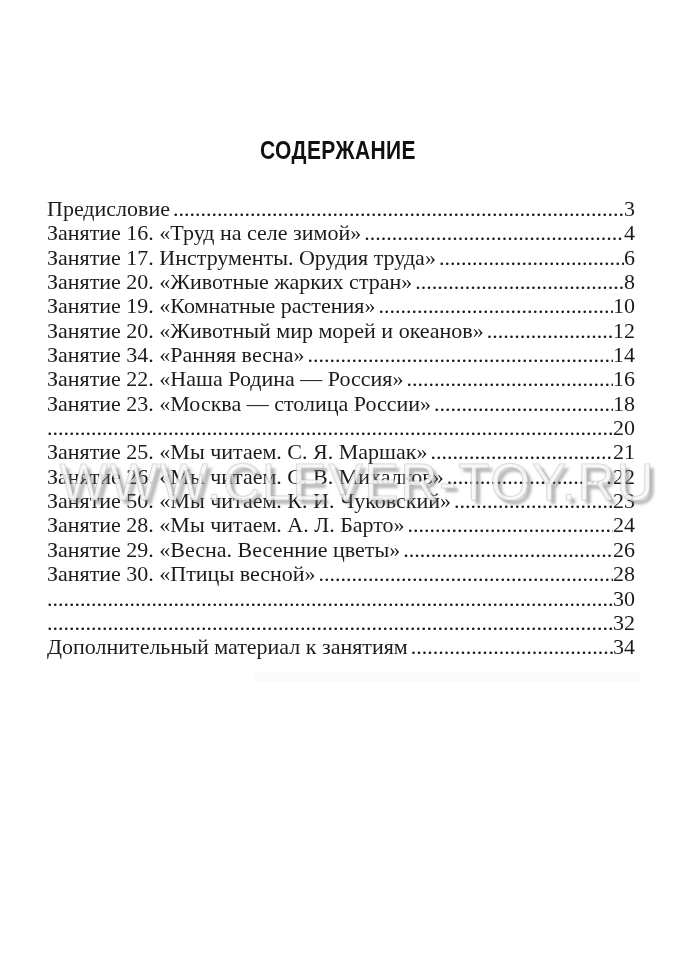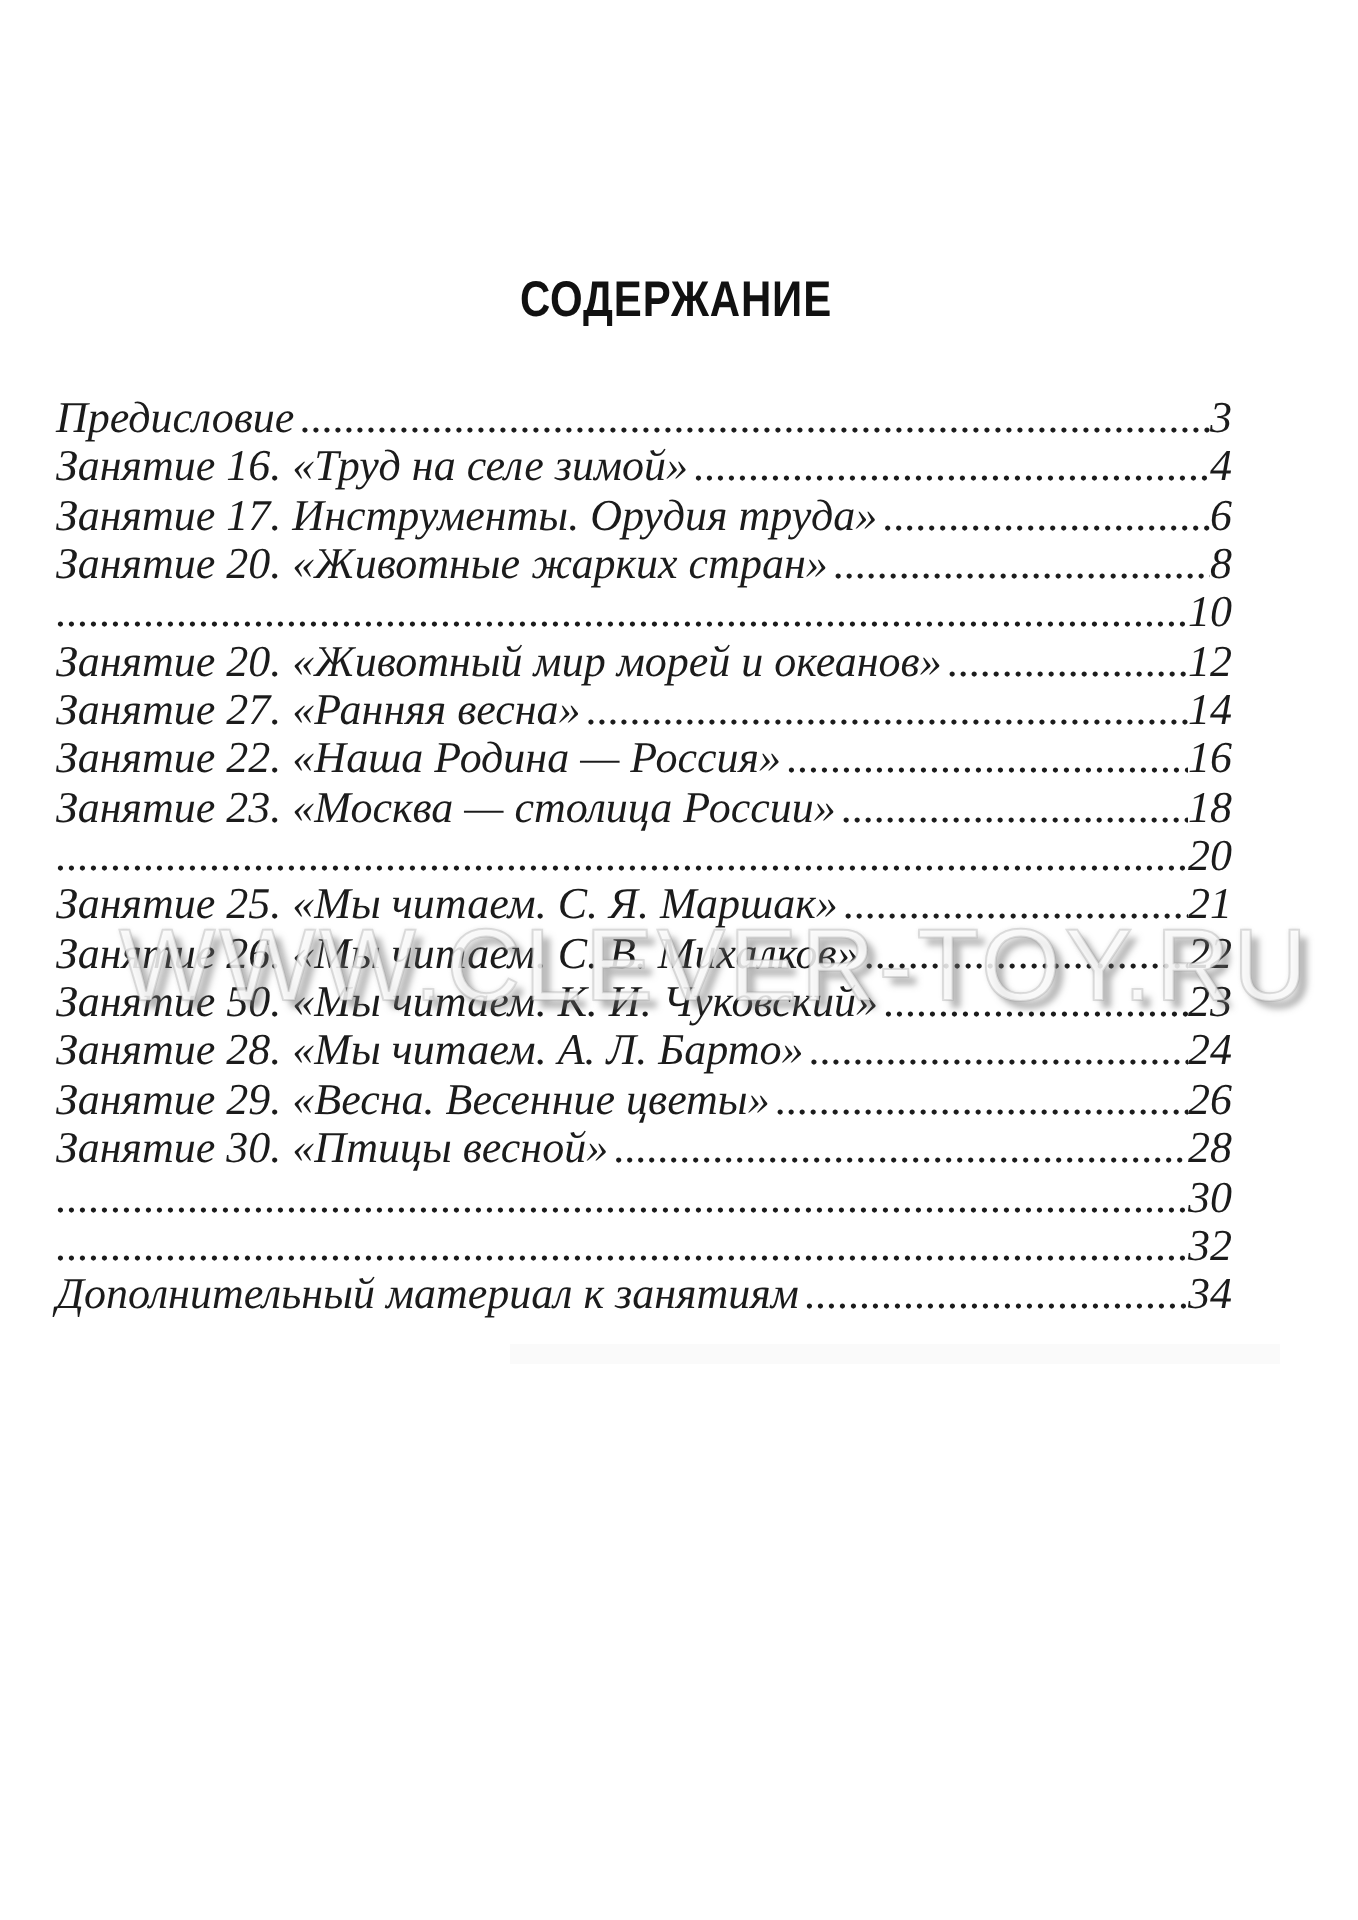--- a/index.html
+++ b/index.html
@@ -27,23 +27,22 @@
     line-height: 26px;
     letter-spacing: 0.5px;
     color: #111111;
     transform: scaleX(0.84);
     transform-origin: 50% 50%;
     white-space: nowrap;
   }
   .toc {
     position: absolute;
     top: 197px;
-    left: 28px;
+    left: 47px;
     width: 588px;
-    font-style: italic;
   }
   .toc-row {
     display: flex;
     align-items: stretch;
     height: 24.35px;
     font-size: 22px;
     line-height: 24.35px;
     color: #1b1b1b;
     white-space: nowrap;
   }
@@ -113,30 +112,31 @@
     <span class="toc-label">Занятие 17. Инструменты. Орудия труда»</span>
     <span class="toc-dots">............................................................................................................................................</span>
     <span class="toc-page">6</span>
   </div>
       <div class="toc-row">
     <span class="toc-label">Занятие 20. «Животные жарких стран»</span>
     <span class="toc-dots">............................................................................................................................................</span>
     <span class="toc-page">8</span>
   </div>
       <div class="toc-row">
+    <span class="toc-label">Занятие 19. «Комнатные растения»</span>
     <span class="toc-dots">............................................................................................................................................</span>
     <span class="toc-page">10</span>
   </div>
       <div class="toc-row">
     <span class="toc-label">Занятие 20. «Животный мир морей и океанов»</span>
     <span class="toc-dots">............................................................................................................................................</span>
     <span class="toc-page">12</span>
   </div>
       <div class="toc-row">
-    <span class="toc-label">Занятие 27. «Ранняя весна»</span>
+    <span class="toc-label">Занятие 34. «Ранняя весна»</span>
     <span class="toc-dots">............................................................................................................................................</span>
     <span class="toc-page">14</span>
   </div>
       <div class="toc-row">
     <span class="toc-label">Занятие 22. «Наша Родина — Россия»</span>
     <span class="toc-dots">............................................................................................................................................</span>
     <span class="toc-page">16</span>
   </div>
       <div class="toc-row">
     <span class="toc-label">Занятие 23. «Москва — столица России»</span>

